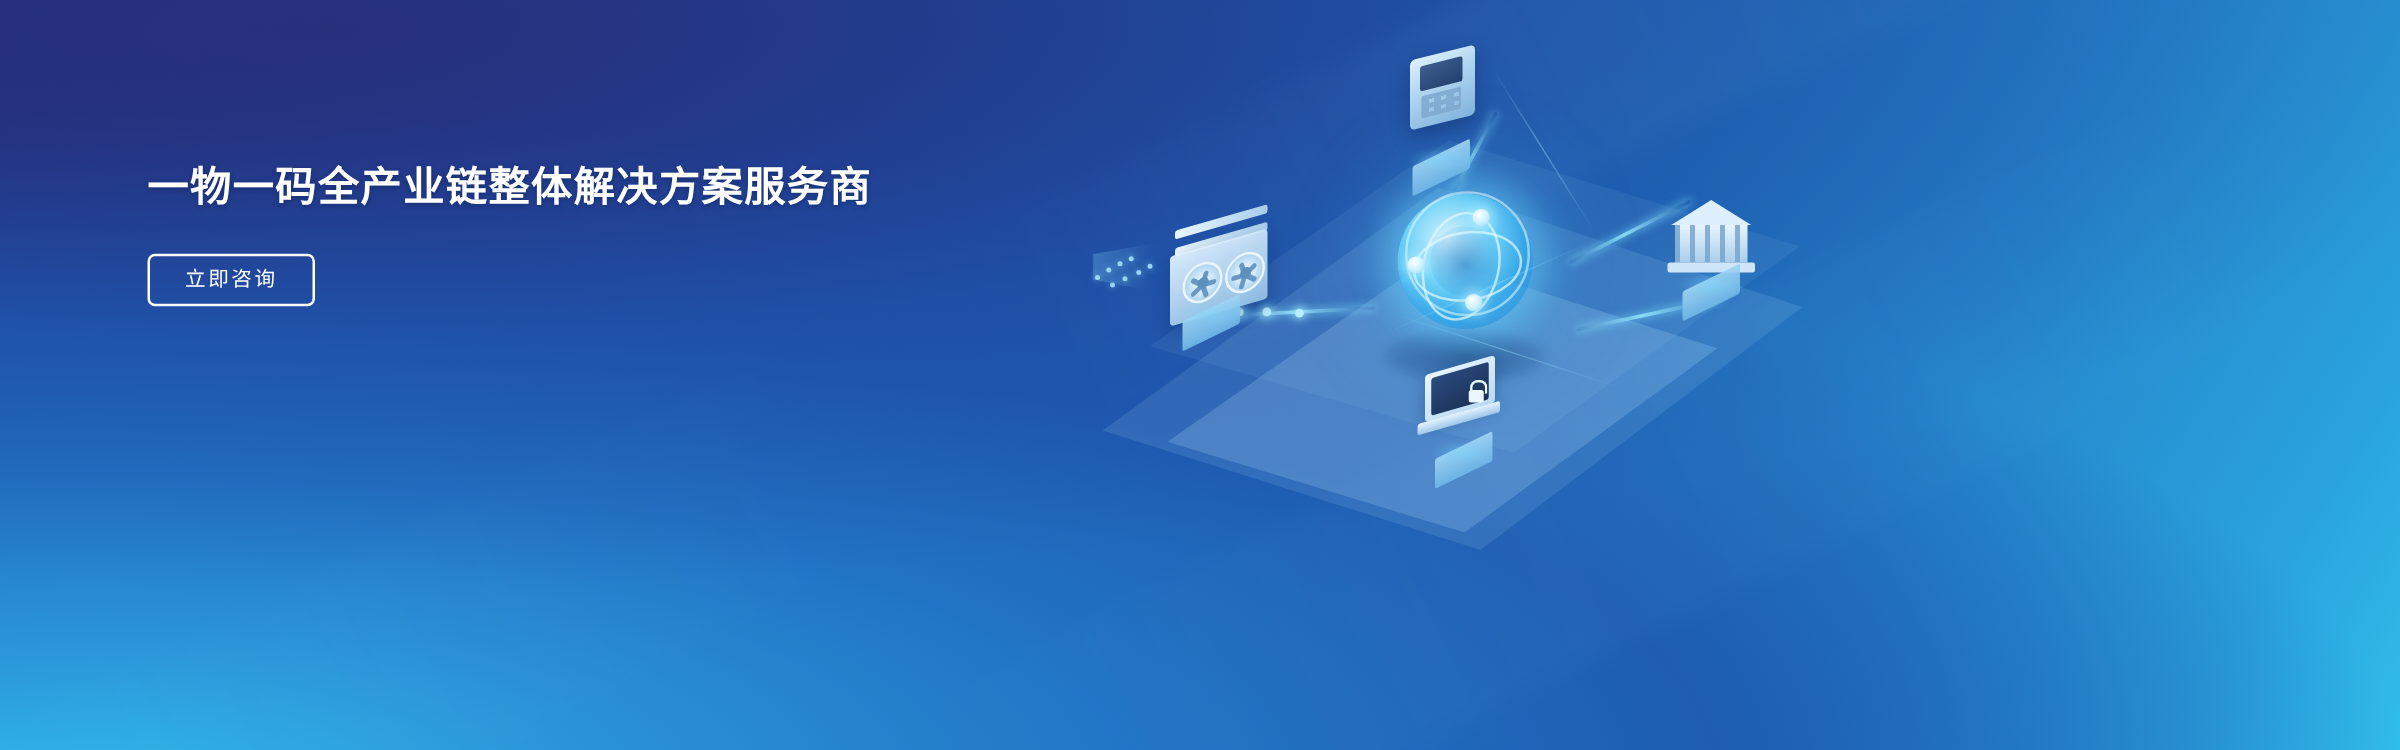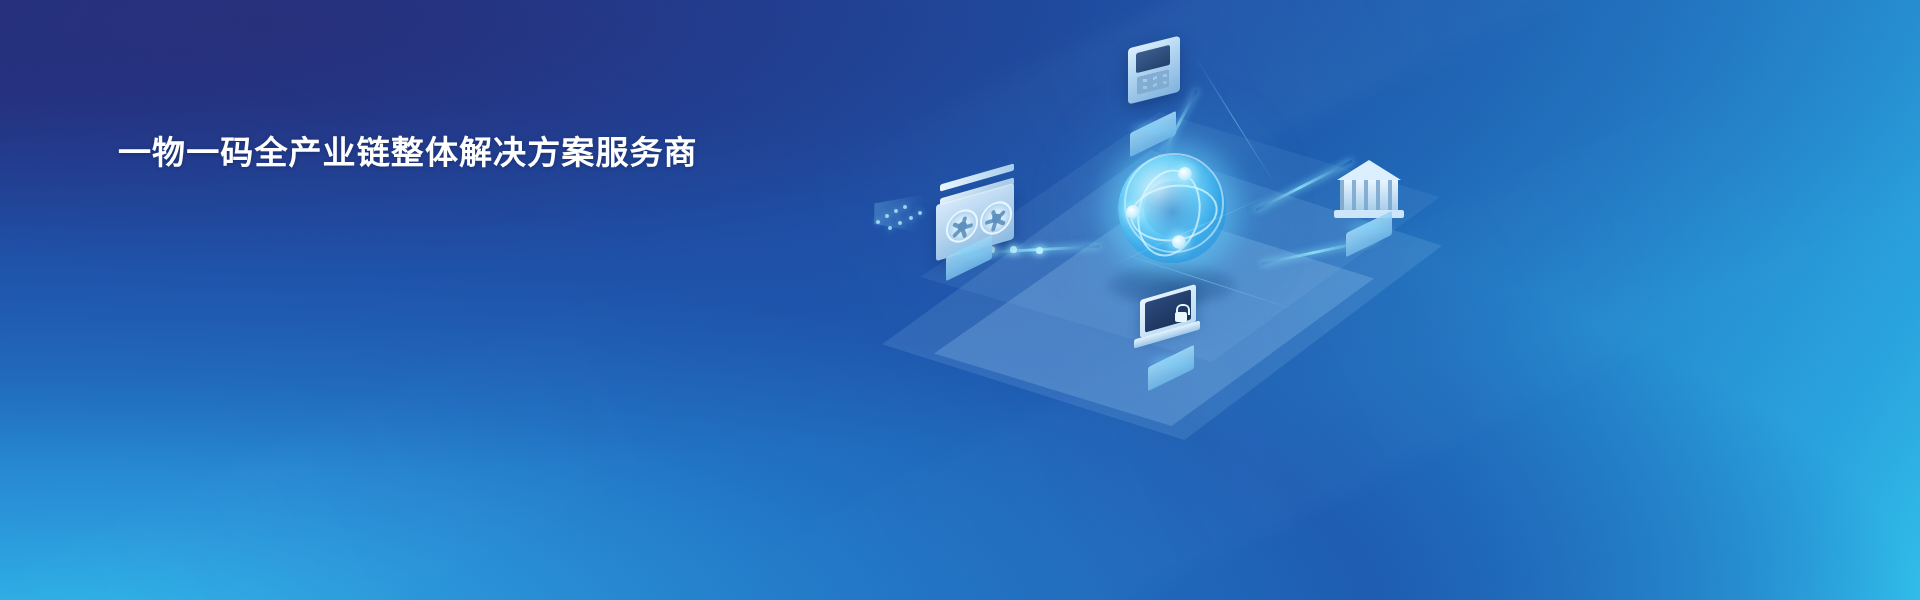--- a/index.html
+++ b/index.html
@@ -17,21 +17,21 @@
       linear-gradient(122deg, #23307e 0%, #1f3f93 18%, #1d52a6 38%, #1c63b4 56%, #2380c8 74%, #2aa4de 92%, #31bdea 100%);
   }
   
   .bg-streaks{position:absolute;inset:0;pointer-events:none;}
   .streak{position:absolute;background:linear-gradient(90deg,rgba(255,255,255,0) 0%,rgba(160,215,255,0.055) 45%,rgba(255,255,255,0) 100%);transform:rotate(-26deg);filter:blur(9px);}
   .s1{left:780px;top:-40px;width:980px;height:170px;}
   .s2{left:640px;top:300px;width:1300px;height:210px;opacity:.7;}
   .s3{left:-120px;top:430px;width:900px;height:190px;opacity:.45;}
 
   
-  .copy{position:absolute;left:118px;top:132px;width:640px;}
+  .copy{position:absolute;left:118px;top:132px;width:640px;font-family:Liberation Mono, monospace;}
   .headline{
     font-size:33px;font-weight:bold;color:#ffffff;letter-spacing:1.1px;
     line-height:1.25;margin:0 0 22px 0;white-space:nowrap;
     text-shadow:0 1px 4px rgba(6,22,60,0.35);
   }
   .sub{
     font-size:16.5px;color:#e3effb;line-height:2.0;letter-spacing:.55px;
     margin:0;font-weight:normal;
   }
   .cta-wrap{margin-top:30px;}
@@ -150,20 +150,23 @@
     <div class="streak s1"></div>
     <div class="streak s2"></div>
     <div class="streak s3"></div>
   </div>
 
   <div class="copy">
     <h1 class="headline">一物一码全产业链整体解决方案服务商</h1>
     <p class="sub">
       </p>
     <p></p>
+    <div class="cta-wrap">
+      <button class="cta">立即咨询</button>
+    </div>
   </div>
 
   <div class="art">
 
     <div class="slab lo" style="left:60px;top:112px;width:520px;height:250px;clip-path:polygon(46% 0,100% 34%,56% 100%,0 66%);"></div>
     <div class="slab" style="left:22px;top:150px;width:560px;height:290px;clip-path:polygon(48% 0,100% 33%,54% 100%,0 67%);"></div>
     <div class="slab hi" style="left:74px;top:206px;width:440px;height:220px;clip-path:polygon(48% 0,100% 33%,54% 100%,0 67%);"></div>
 
     <div class="sphere-halo"></div>
     <div class="sphere-shadow"></div>

